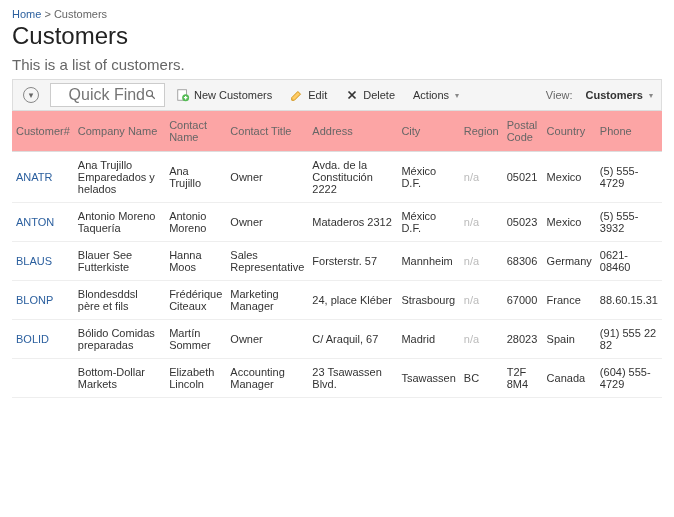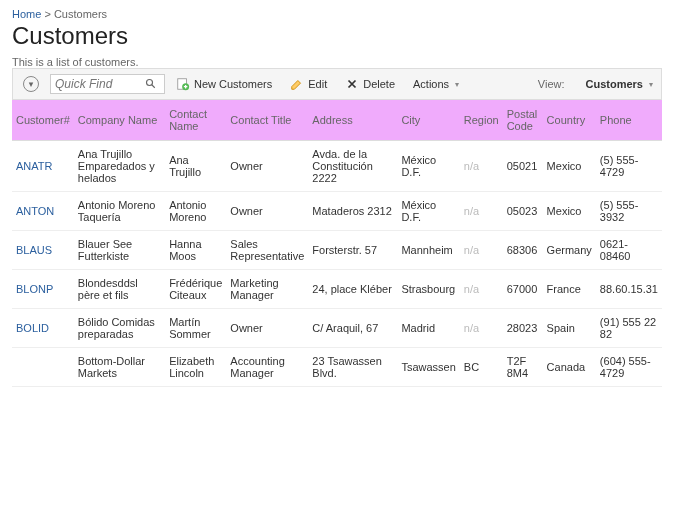--- a/index.html
+++ b/index.html
@@ -1,33 +1,33 @@
 <!DOCTYPE html>
 <html><head>
 <meta charset="utf-8">
 <style>
 * { box-sizing: border-box; margin: 0; padding: 0; }
 body { font-family: Arial, sans-serif; font-size: 12px; color: #333; background: #fff; }
 .container { width: 674px; padding: 8px 12px; }
 .breadcrumb { font-size: 11px; color: #666; margin-bottom: 2px; }
 .breadcrumb a { color: #2b5f9e; text-decoration: none; }
 .page-title { font-size: 24px; font-weight: normal; color: #222; margin-bottom: 6px; }
-.subtitle { font-size: 11px; color: #666; }
+.subtitle { font-size: 15px; color: #666; margin-bottom: 6px; }
 .toolbar { display: flex; align-items: center; background: #f5f5f5; border: 1px solid #ddd; padding: 3px; gap: 4px; }
 .tool-btn { display: inline-flex; align-items: center; gap: 4px; padding: 3px 6px; border: 1px solid transparent; cursor: pointer; font-size: 11px; color: #333; border-radius: 2px; }
 .icon-circle { width: 16px; height: 16px; border: 1px solid #888; border-radius: 50%; display: inline-flex; align-items: center; justify-content: center; font-size: 9px; color: #666; }
 .quickfind { display: flex; align-items: center; border: 1px solid #ccc; background: #fff; padding: 2px 4px; width: 115px; }
-.quickfind input { border: none; outline: none; font-size: 12px; font-style: italic; color: #888; width: 90px; }
+.quickfind input { border: none; outline: none; font-size: 16px; color: #888; width: 90px; text-align: right; }
 .search-icon { width: 12px; height: 12px; cursor: pointer; }
 .spacer { flex: 1; }
-.view-label { font-size: 11px; color: #666; margin-right: 12px; }
+.view-label { font-size: 11px; color: #666; margin-right: 4px; }
 .view-value { font-size: 11px; font-weight: bold; color: #333; }
 .chev { font-size: 8px; color: #888; margin-left: 2px; }
 table { width: 100%; border-collapse: collapse; margin-top: 0; }
-th { text-align: left; font-weight: normal; font-size: 11px; color: #666; padding: 8px 4px 8px 4px; border-bottom: 1px solid #ddd; background: #f0abfc; vertical-align: middle; }
+th { text-align: left; font-weight: normal; font-size: 11px; color: #666; padding: 8px 4px 8px 4px; border-bottom: 1px solid #ddd; background: #fca5a5; vertical-align: middle; }
 td { font-size: 11px; padding: 7px 4px; border-bottom: 1px solid #eee; vertical-align: middle; }
 tr.selected td { background: #e8eef7; border-top: 1px solid #c5d4eb; border-bottom: 1px solid #c5d4eb; }
 .id-link { color: #2b5f9e; text-decoration: none; font-size: 11px; }
 .na { color: #bbb; }
 svg { display: block; }
 .ico { width: 14px; height: 14px; }
 </style>
 </head>
 <body>
 

